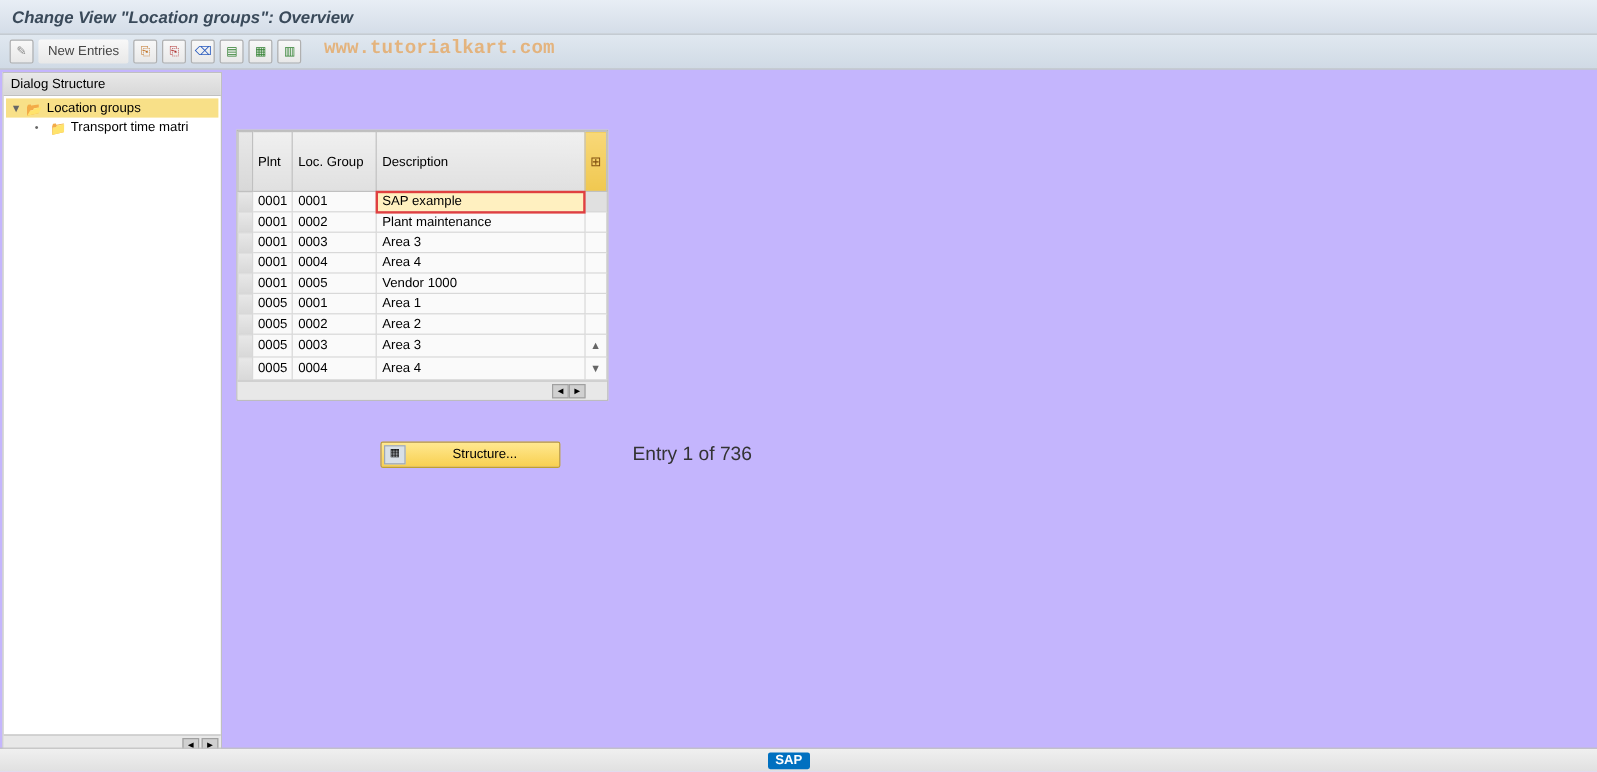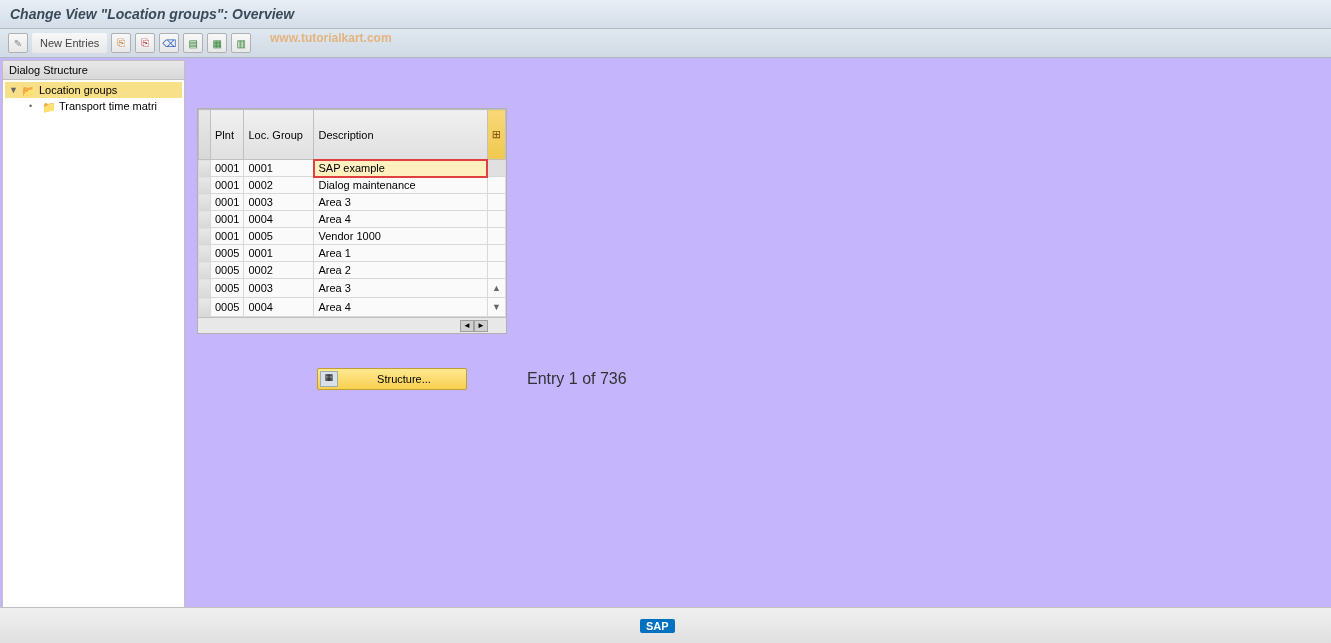--- a/index.html
+++ b/index.html
@@ -51,25 +51,26 @@
       border: none;
       border-radius: 2px;
       cursor: pointer;
       font-size: 11px;
       color: #444;
     }
     .watermark {
       position: absolute;
       left: 270px;
       top: 2px;
-      font-size: 12px;
+      font-size: 16px;
       font-weight: bold;
       color: #e8a050;
       opacity: 0.7;
       pointer-events: none;
+      font-family: Liberation Mono, monospace;
     }
     .main-area {
       display: flex;
       height: calc(100% - 70px);
       background: #c4b5fd;
     }
     .sidebar {
       width: 183px;
       background: #fff;
       border: 1px solid #c0c0c0;
@@ -208,21 +209,21 @@
       font-size: 9px;
       text-align: center;
     }
     .position-btn-label { flex: 1; text-align: center; }
     .entry-label { font-size: 16px; color: #333; text-align: center; }
     .footer {
       position: absolute;
       bottom: 0;
       left: 0;
       right: 0;
-      height: 36px;
+      height: 20px;
       background: linear-gradient(#f0f0f0, #e0e0e0);
       border-top: 1px solid #c0c0c0;
       display: flex;
       align-items: center;
       justify-content: center;
     }
     .sap-logo {
       position: absolute;
       left: 640px;
       font-weight: bold;
@@ -300,21 +301,21 @@
               <td class="row-selector"></td>
               <td>0001</td>
               <td>0001</td>
               <td class="cell-edit">SAP example</td>
               <td class="table-vscroll" style="background: rgb(224, 224, 224);"></td>
             </tr>
             <tr>
               <td class="row-selector"></td>
               <td>0001</td>
               <td>0002</td>
-              <td>Dialog maintenance</td>
+              <td>Plant maintenance</td>
               <td class="table-vscroll"></td>
             </tr>
             <tr>
               <td class="row-selector"></td>
               <td>0001</td>
               <td>0003</td>
               <td>Area 3</td>
               <td class="table-vscroll"></td>
             </tr>
             <tr>

